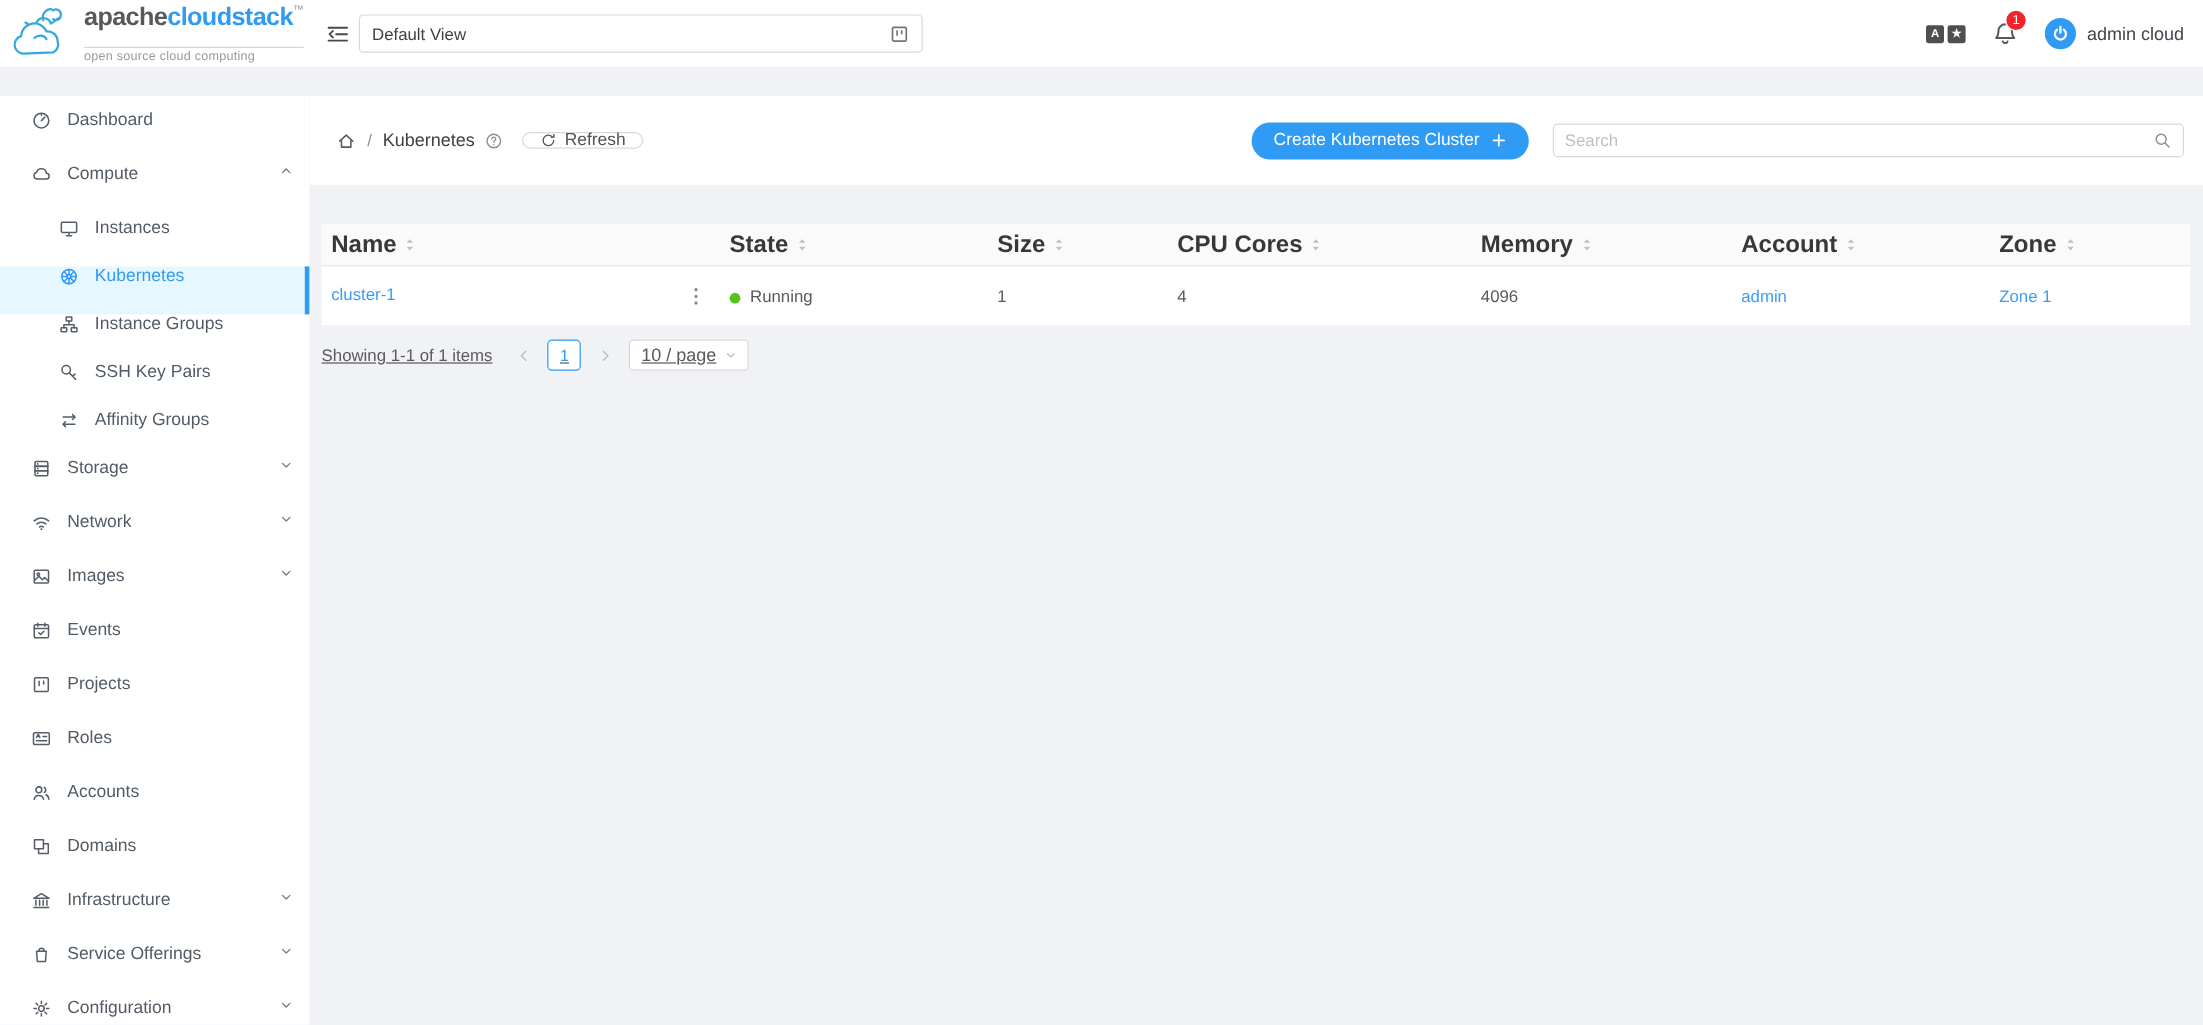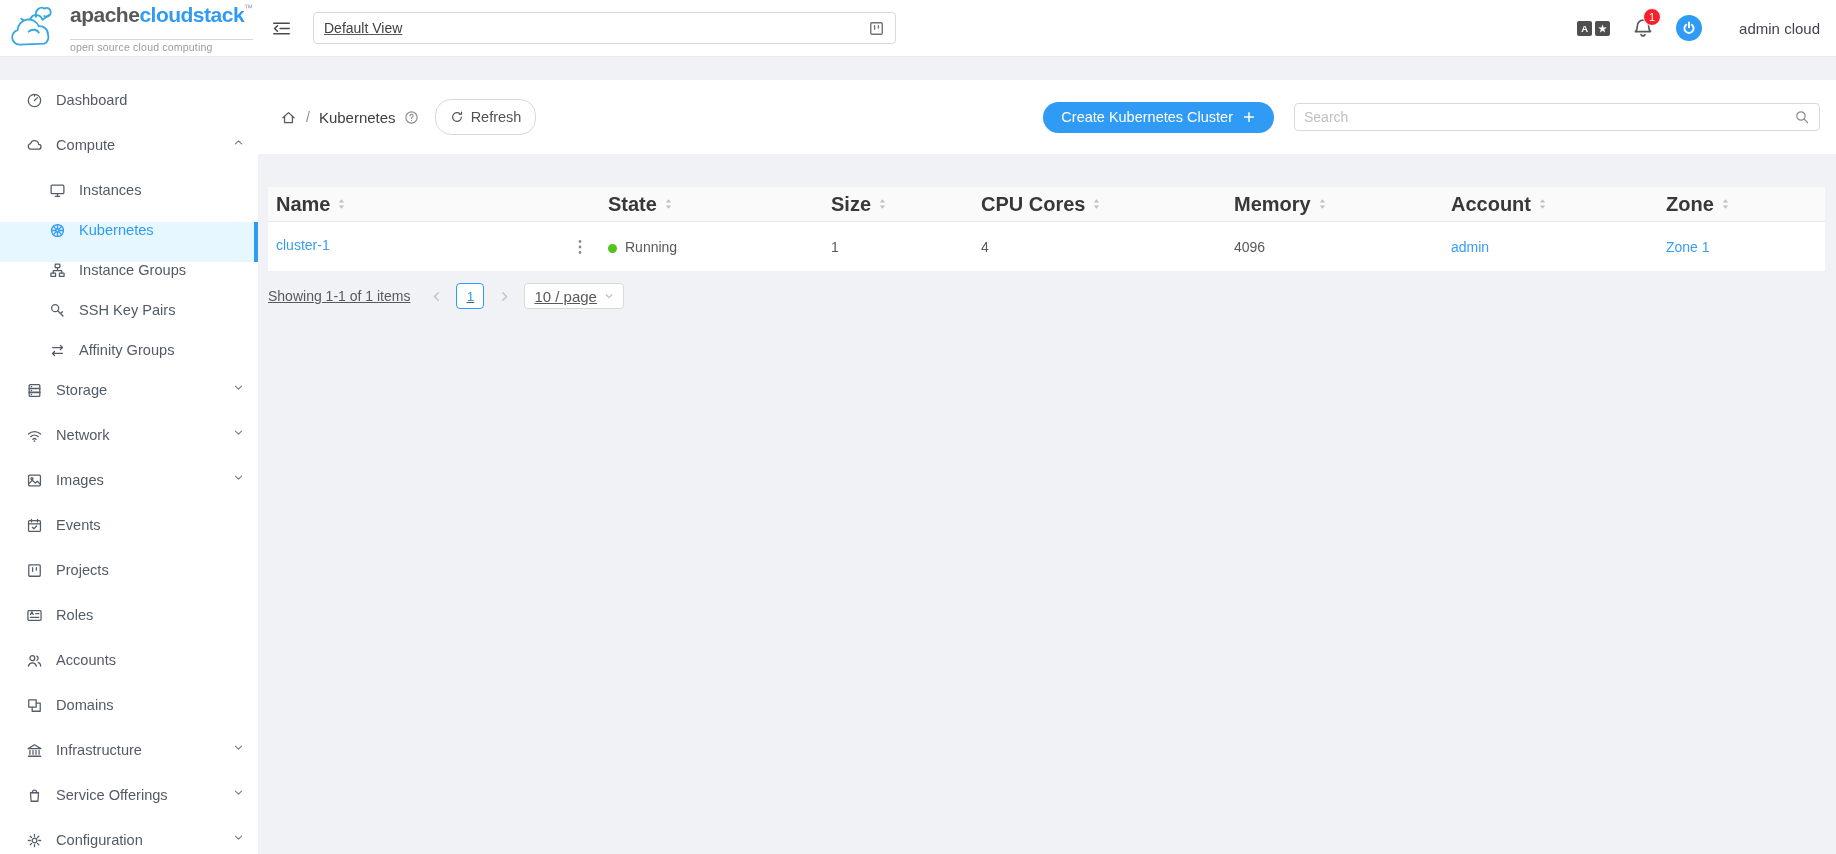--- a/index.html
+++ b/index.html
@@ -11,31 +11,31 @@
 
   
   .topbar { height:57px; background:#fff; border-bottom:1px solid #ececec; display:flex; align-items:center; flex:0 0 auto; }
   .logo-zone { width:258px; flex:0 0 auto; display:flex; align-items:center; padding-left:8px; gap:6px; }
   .logo-text { line-height:1; }
   .logo-title { font-size:21px; font-weight:bold; letter-spacing:-.5px; color:#58585a; white-space:nowrap; }
   .logo-title .blue { color:#2f9bf4; }
   .logo-title .tm { font-size:9px; color:#9a9a9a; vertical-align:top; font-weight:normal; }
   .logo-tagline { font-size:10.5px; color:#9b9b9b; border-top:1px solid #d6d6d6; margin-top:14px; padding-top:2px; letter-spacing:.2px; }
   .collapse-btn { margin-left:14px; color:#4a4a4a; cursor:pointer; }
-  .view-input { margin-left:22px; width:583px; height:32px; border:1px solid #d9d9d9; border-radius:4px; display:flex; align-items:center; padding:0 10px; background:#fff;text-decoration:underline; }
+  .view-input { margin-left:8px; width:470px; height:32px; border:1px solid #d9d9d9; border-radius:4px; display:flex; align-items:center; padding:0 10px; background:#fff; }
   .view-input input { border:none; outline:none; flex:1; font-family:inherit; font-size:14px; color:#404040; background:transparent; }
   .view-input .proj-ico { color:#737373; }
   .top-right { margin-left:auto; margin-right:16px; display:flex; align-items:center; gap:22px; }
   .trans-ico { display:flex; gap:3px; align-items:center; cursor:pointer; }
   .trans-box { width:15px; height:15px; background:#4f4f4f; border-radius:2px; color:#fff; font-size:9.5px; font-weight:bold; display:flex; align-items:center; justify-content:center; }
   .bell-wrap { position:relative; cursor:pointer; color:#595959; }
   .badge { position:absolute; top:-9px; left:11px; min-width:18px; height:18px; border-radius:9px; background:#f5222d; color:#fff; font-size:11px; display:flex; align-items:center; justify-content:center; border:1px solid #fff; padding:0 4px; }
   .avatar { width:26px; height:26px; border-radius:50%; background:#2f9bf4; display:flex; align-items:center; justify-content:center; cursor:pointer; }
   .user-block { display:flex; align-items:center; gap:9px; cursor:pointer; }
-  .user-name { font-size:15px; color:#3e454d;margin-left:28px; }
+  .user-name { font-size:15px; color:#3e454d; }
 
   
   .lower { flex:1; display:flex; min-height:0; }
 
   
   .sidebar { width:258px; flex:0 0 auto; background:#fff; padding-top:12px; overflow:hidden; }
   .side-item { height:45px; display:flex; align-items:flex-start; gap:13px; padding-left:26px; padding-right:14px; color:#525b65; font-size:14.6px; cursor:pointer; position:relative; }
   .side-item .mi { color:#555e68; flex:0 0 auto; }
   .side-item .chev { margin-left:auto; color:#737d87; }
   .side-sub .side-item { height:40px; padding-left:49px; }
@@ -43,21 +43,21 @@
   .side-item.active .mi { color:#2f9bf4; }
   .side-item.active::after { content:""; position:absolute; right:0; top:0; bottom:0; width:4px; background:#2f9bf4; }
 
   
   .main { flex:1; display:flex; flex-direction:column; min-width:0; background:#f0f2f5; }
   .page-header { height:74px; background:#fff; display:flex; align-items:center; padding:0 16px 0 22px; flex:0 0 auto; }
   .crumb { display:flex; align-items:center; color:#595959; }
   .crumb .sep { margin:0 9px; color:#8c8c8c; }
   .crumb .page-name { color:#404040; font-size:15px; }
   .crumb .help { margin-left:8px; color:#8c8c8c; }
-  .refresh-btn { margin-left:16px; height:36px; border:1px solid #d9d9d9; border-radius:16px; background:#fff; display:flex; align-items:center; gap:7px; padding:0 14px; color:#525252; font-size:14.5px; cursor:pointer; }
+  .refresh-btn { margin-left:16px; height:14px; border:1px solid #d9d9d9; border-radius:16px; background:#fff; display:flex; align-items:center; gap:7px; padding:0 14px; color:#525252; font-size:14.5px; cursor:pointer; }
   .hdr-right { margin-left:auto; display:flex; align-items:center; gap:20px; }
   .create-btn { height:31px; border:none; border-radius:16px; background:#2f9bf4; color:#fff; font-size:14.5px; font-family:inherit; display:flex; align-items:center; gap:9px; padding:0 18px; cursor:pointer; }
   .search-box { width:526px; height:28px; border:1px solid #d9d9d9; border-radius:4px; background:#fff; display:flex; align-items:center; padding:0 9px; }
   .search-box input { border:none; outline:none; flex:1; font-family:inherit; font-size:14px; color:#404040; background:transparent; }
   .search-box input::placeholder { color:#bfbfbf; }
   .search-box .s-ico { color:#8c8c8c; cursor:pointer; }
 
   .content { flex:1; padding:33px 11px 0 10px; min-height:0; }
 
   

